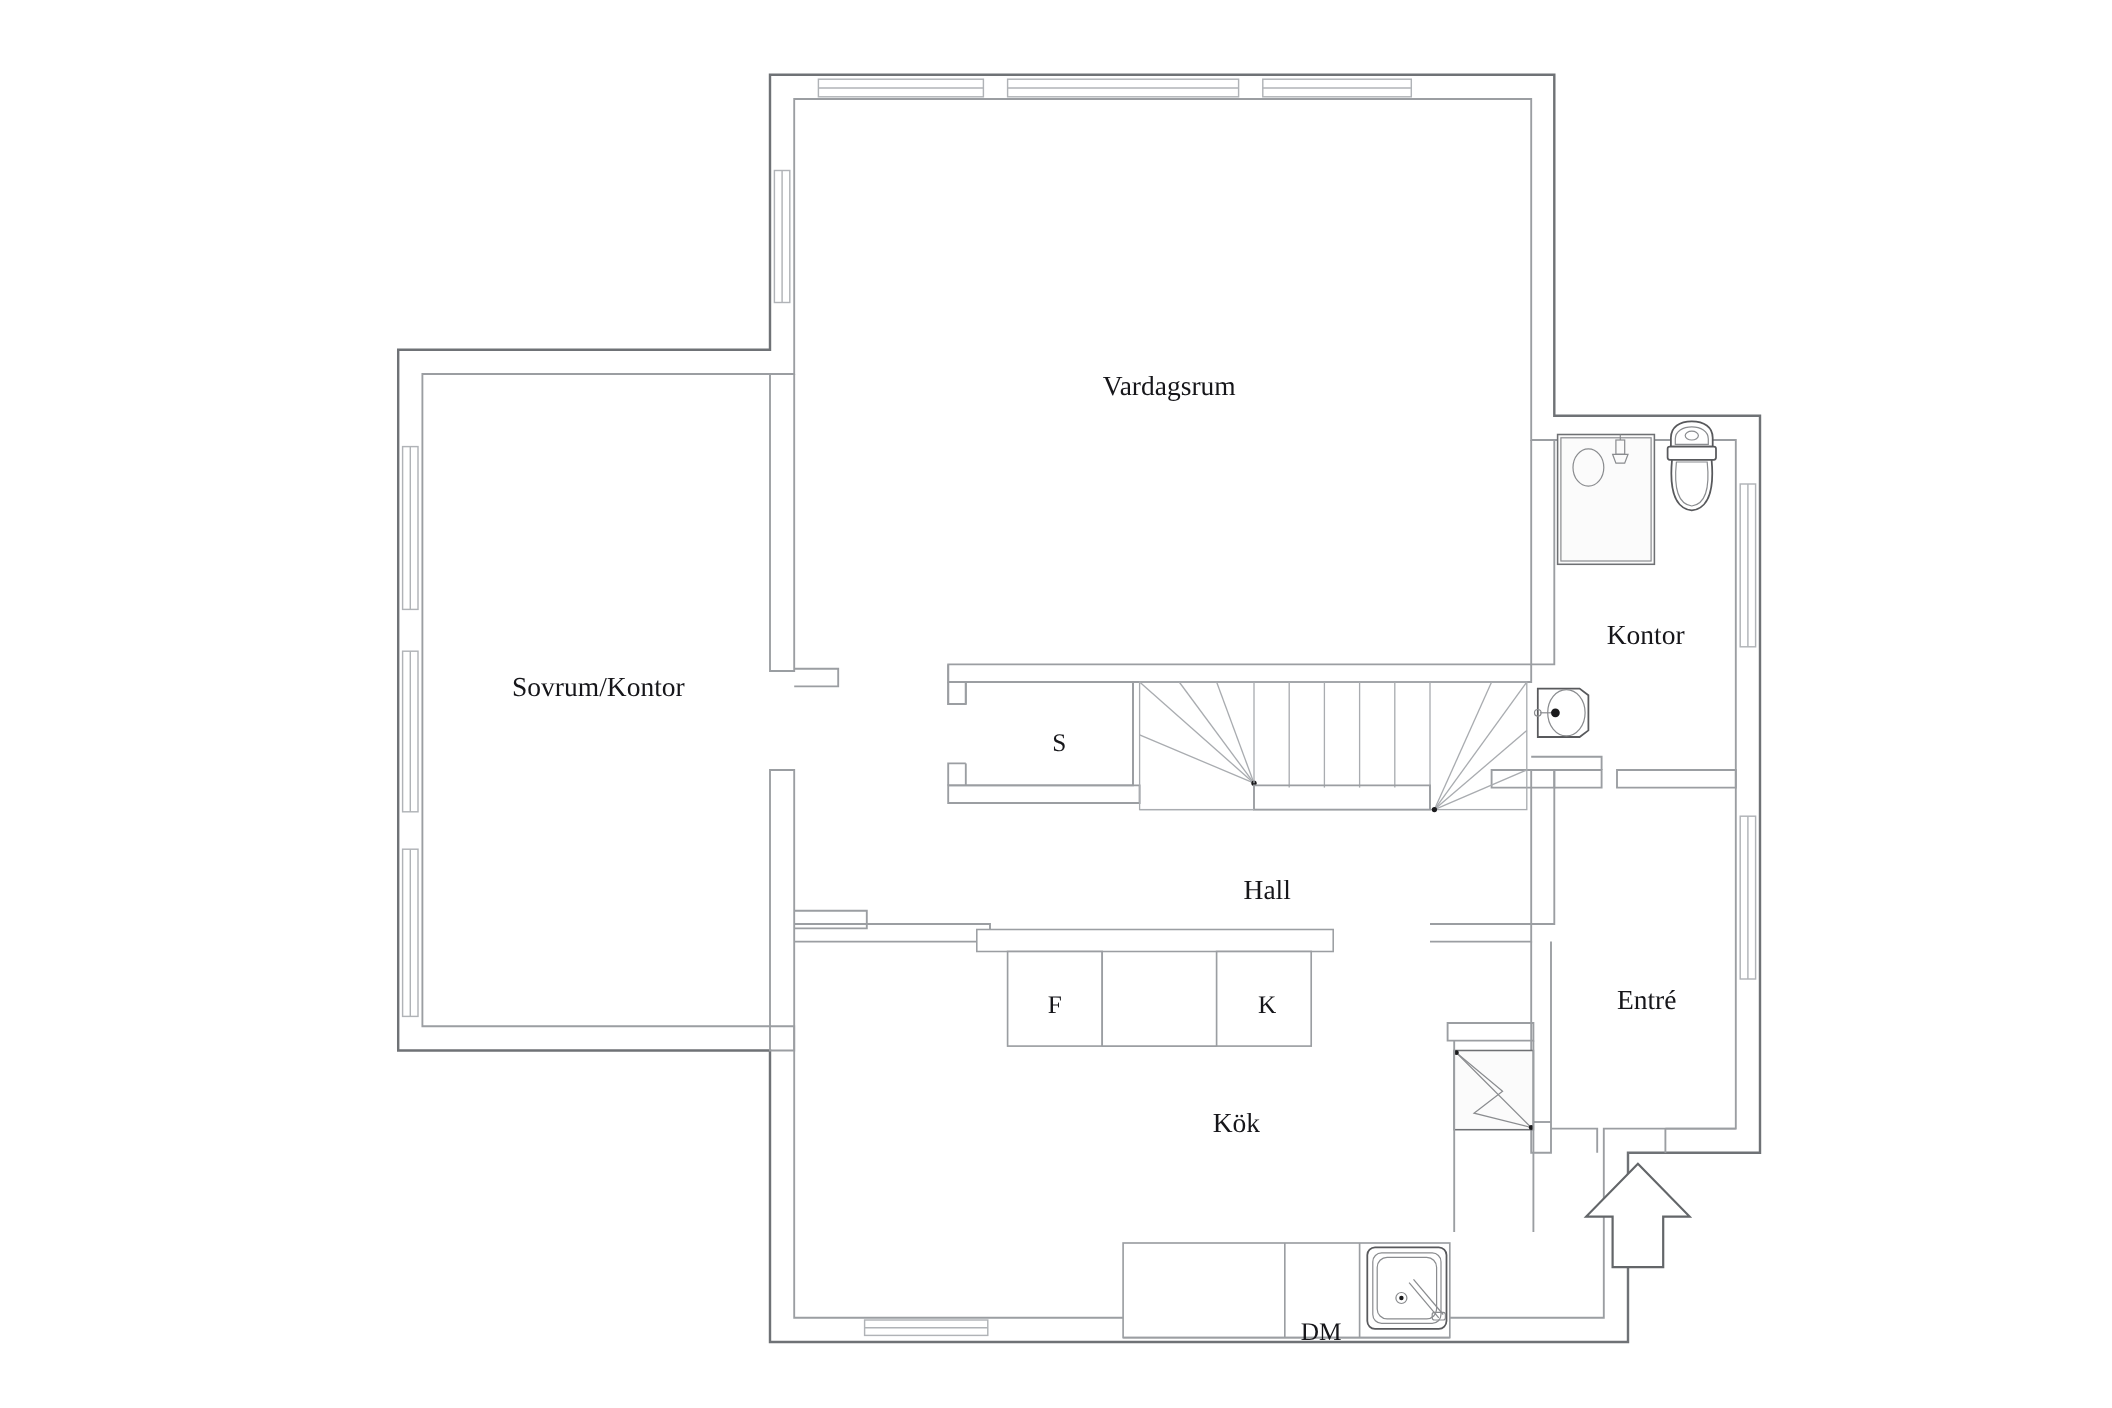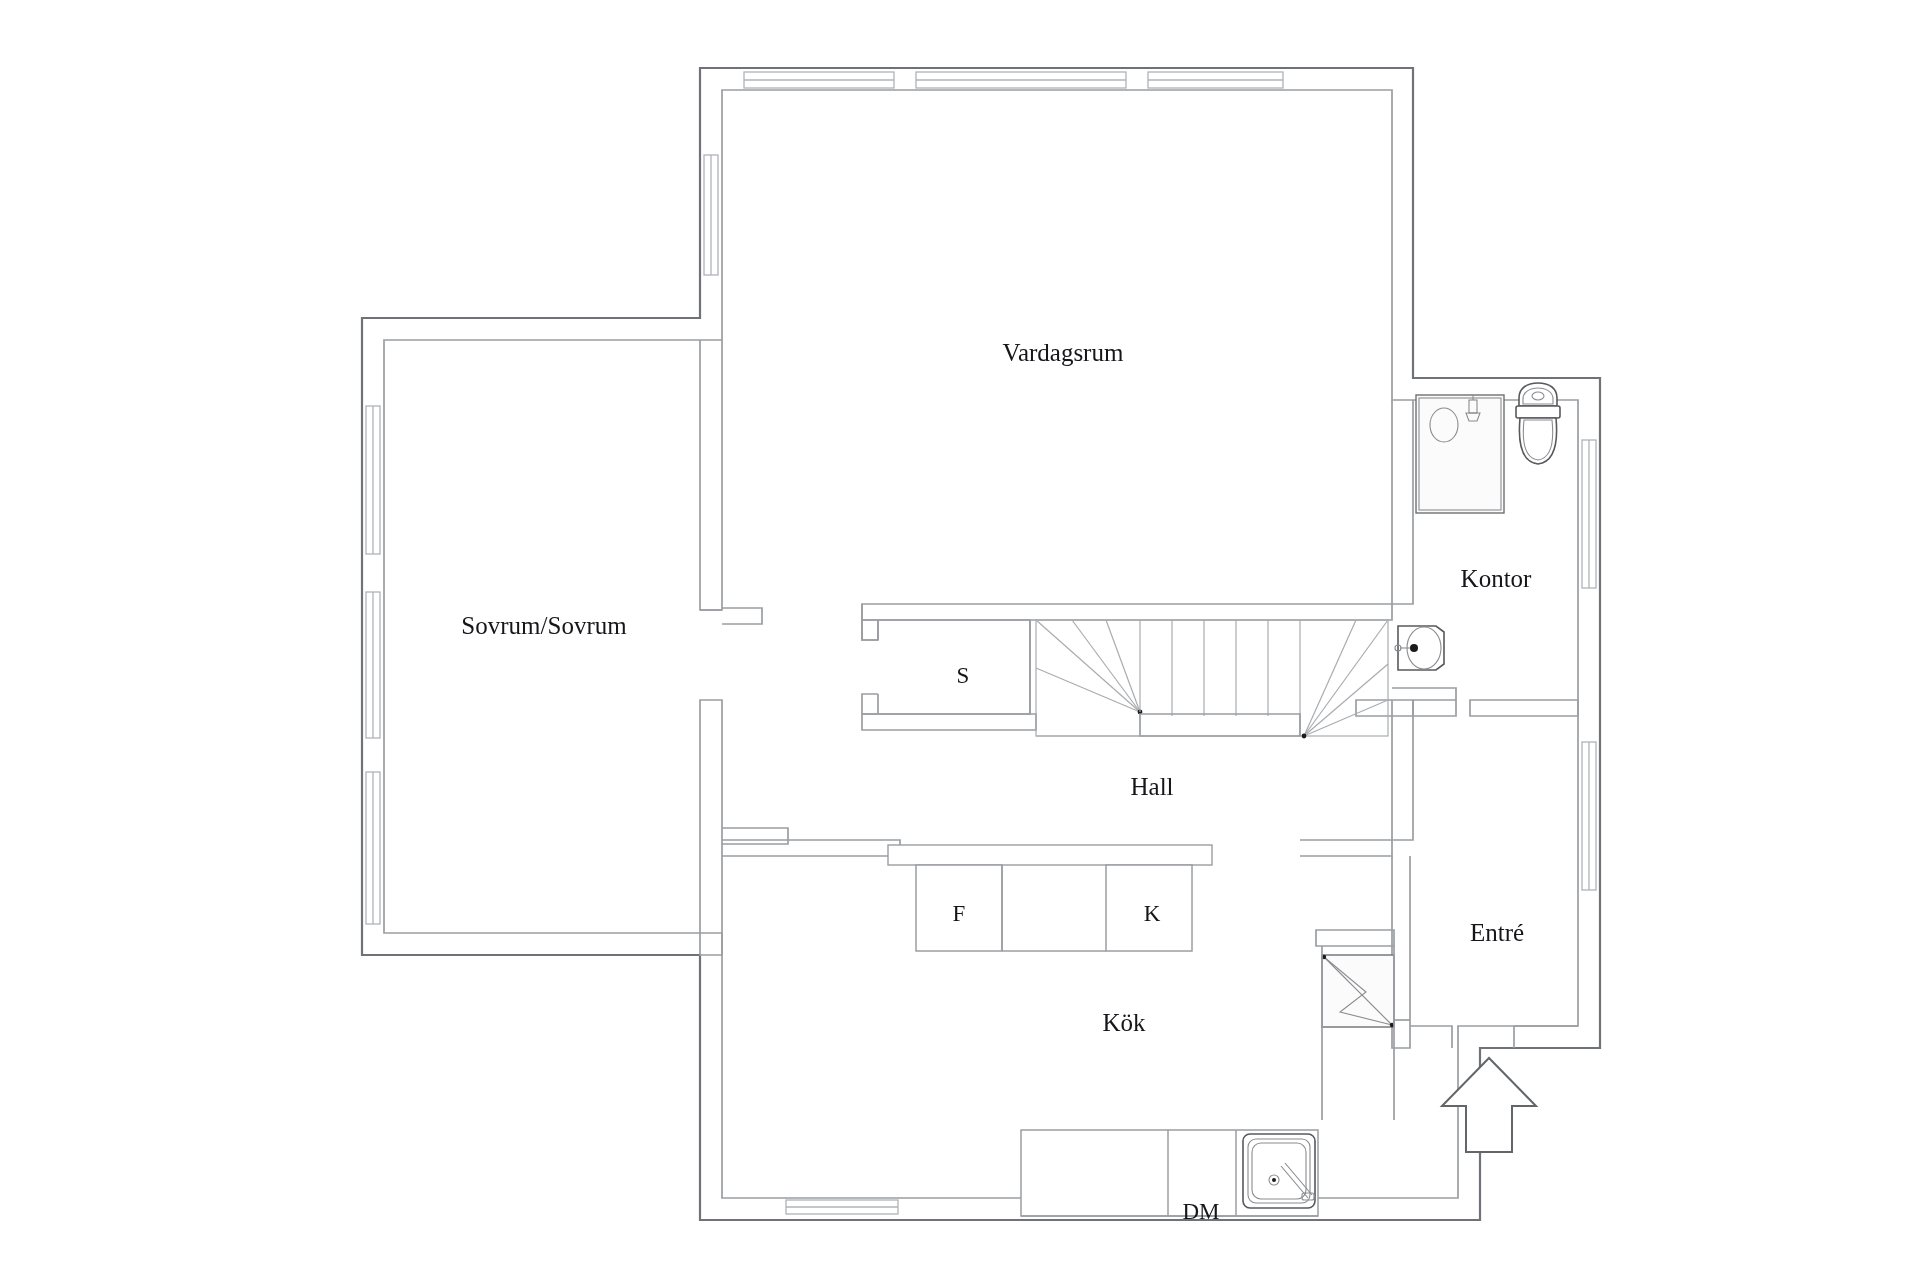--- a/index.html
+++ b/index.html
@@ -276,27 +276,27 @@
                              L 1512,1152
                              L 1466,1152
                              L 1466,1106
                              L 1442,1106 Z"></path>
     </g>
 
   </svg>
 
   <div class="rm-label" style="left:1063px;top:352px">Vardagsrum</div>
 
-  <div class="rm-label" style="left:544px;top:625px">Sovrum/Sovrum</div>
+  <div class="rm-label" style="left:544px;top:625px">Sovrum/Kontor</div>
 
   <div class="rm-label" style="left:1496px;top:578px">Kontor</div>
 
-  <div class="rm-label" style="left:1152px;top:786px">Hall</div>
-
-  <div class="rm-label" style="left:1497px;top:932px">Entré</div>
+  <div class="rm-label" style="left:1152px;top:810px">Hall</div>
+
+  <div class="rm-label" style="left:1497px;top:910px">Entré</div>
 
   <div class="rm-label" style="left:1124px;top:1022px">Kök</div>
 
   <div class="rm-label small" style="left:963px;top:675px">S</div>
 
   <div class="rm-label small" style="left:959px;top:913px">F</div>
 
   <div class="rm-label small" style="left:1152px;top:913px">K</div>
 
   <div class="rm-label small" style="left:1201px;top:1211px">DM</div>

